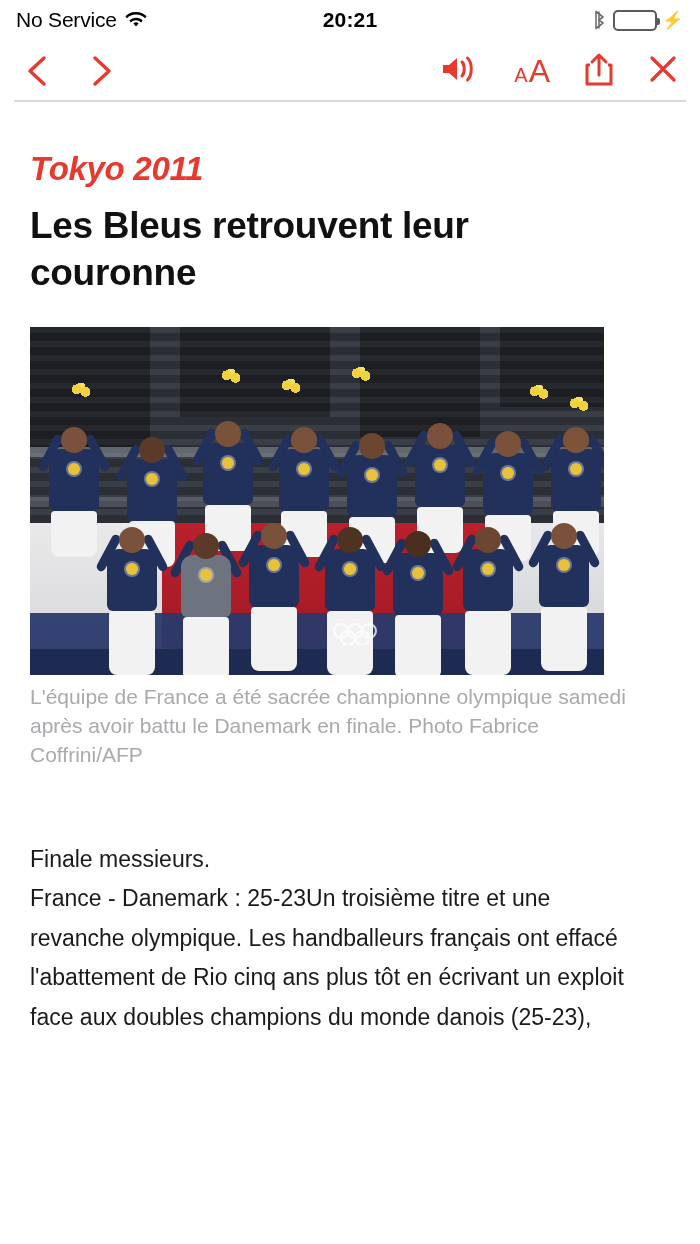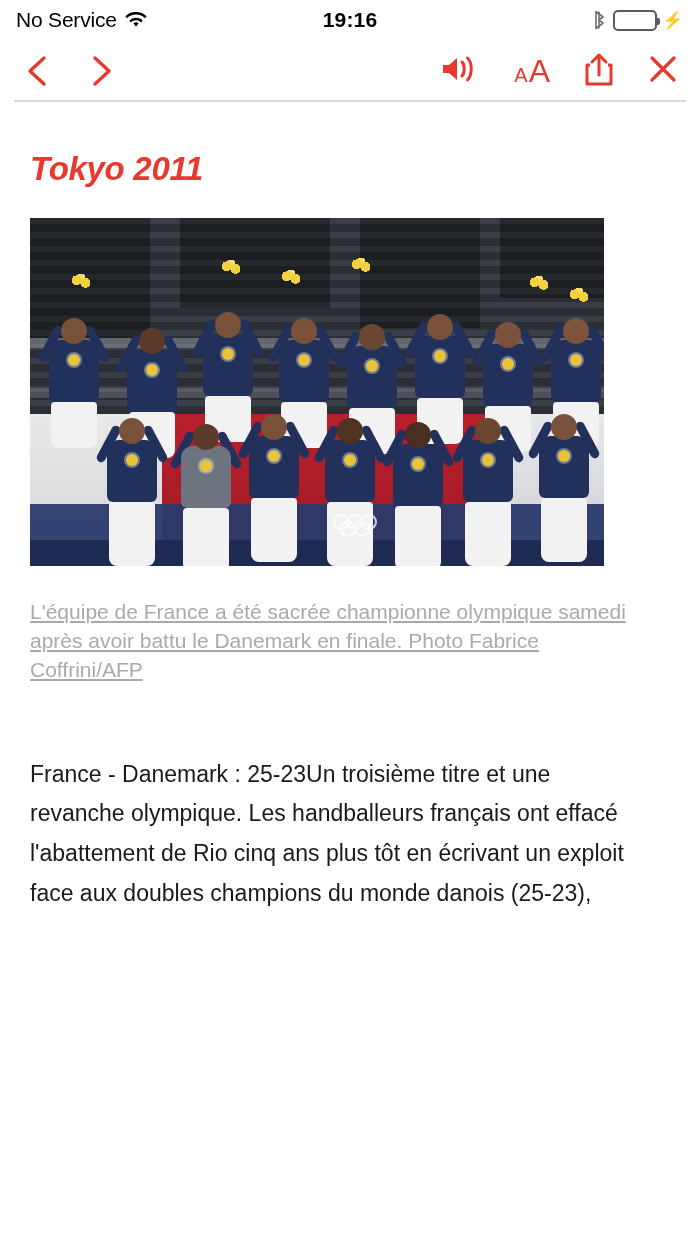--- a/index.html
+++ b/index.html
@@ -234,26 +234,25 @@
   .p-arm.r { right: -2px; transform: rotate(-28deg); }
   .bouquet {
     position: absolute;
     width: 22px; height: 16px;
     background: radial-gradient(circle at 30% 40%, #f2d23a 0 5px, transparent 5px),
                 radial-gradient(circle at 70% 55%, #efd23d 0 5px, transparent 5px),
                 radial-gradient(circle at 50% 20%, #f4dd6a 0 4px, transparent 4px);
   }
 
   .caption {
-    margin-top: 32px;
+    margin-top: 8px;
     color: #a9aaad;
     font-size: 21px;
     line-height: 1.38;
     max-width: 596px;
-    text-decoration: underline;
   }
   .standfirst {
     margin-top: 34px;
     font-size: 27px;
     font-weight: bold;
     line-height: 1.55;
     color: #111;
     max-width: 600px;
   }
   .body-text {
@@ -273,21 +272,21 @@
   <div class="status-left">
     <span class="status-carrier">No Service</span>
     <span class="wifi-icon">
       <svg viewBox="0 0 22 16" width="22" height="16">
         <path d="M11 14.6 8.4 11.4a4 4 0 0 1 5.2 0L11 14.6z" fill="#000"></path>
         <path d="M11 8.3c-2 0-3.8.8-5.1 2.1l-1.6-2A9.4 9.4 0 0 1 11 5.7c2.6 0 5 1 6.7 2.7l-1.6 2A7.2 7.2 0 0 0 11 8.3z" fill="#000"></path>
         <path d="M11 2.6c-3.5 0-6.7 1.4-9 3.6L.4 4.2A14.9 14.9 0 0 1 11 0c4.1 0 7.8 1.6 10.6 4.2L20 6.2a12.7 12.7 0 0 0-9-3.6z" fill="#000"></path>
       </svg>
     </span>
   </div>
-  <div class="status-time">19:16</div>
+  <div class="status-time">20:21</div>
   <div class="status-right">
     <span class="bt-icon">
       <svg viewBox="0 0 14 20" width="14" height="20">
         <path d="M4 1.5 11 7 7 10l4 3-7 5.5V1.5z" fill="none" stroke="#6e6e73" stroke-width="1.6" stroke-linejoin="round"></path>
         <path d="M7 10V1.5M7 10v8.5" stroke="#6e6e73" stroke-width="1.6"></path>
       </svg>
     </span>
     <span class="battery">
       <span class="battery-fill" style="width:85%"></span>
     </span>
@@ -329,20 +328,21 @@
       <svg viewBox="0 0 30 30" width="30" height="30">
         <path d="M4 4l22 22M26 4 4 26" fill="none" stroke="currentColor" stroke-width="3.2" stroke-linecap="round"></path>
       </svg>
     </span>
   </div>
   <div class="toolbar-divider"></div>
 </div>
 
 <div class="article">
   <div class="kicker">Tokyo 2011</div>
+  <h1 class="headline">Les Bleus retrouvent leur couronne</h1>
 
   <div class="photo-wrap">
     <div class="stands"></div>
     <div class="stand-block" style="left:0;top:0;width:120px;height:120px;"></div>
     <div class="stand-block" style="left:150px;top:0;width:150px;height:90px;"></div>
     <div class="stand-block" style="left:330px;top:0;width:120px;height:110px;"></div>
     <div class="stand-block" style="left:470px;top:0;width:110px;height:80px;"></div>
     <div class="arena-rail" style="top:120px;"></div>
     <div class="arena-rail" style="top:170px;opacity:.3;"></div>
     <div class="wall"></div>
@@ -475,16 +475,17 @@
             <circle cx="32" cy="15" r="7"></circle>
         </g>
       </svg>
     </div>
   </div>
 
   <div class="caption">L'équipe de France a été sacrée championne olympique samedi après avoir battu le Danemark en finale. Photo Fabrice Coffrini/AFP</div>
 
 
   <div class="body-text clipped">
+    <p>Finale messieurs.</p>
     <p>France - Danemark : 25-23Un troisième titre et une revanche olympique. Les handballeurs français ont effacé l'abattement de Rio cinq ans plus tôt en écrivant un exploit face aux doubles champions du monde danois (25-23),</p>
 
   </div>
 </div>
 
 </body></html>

